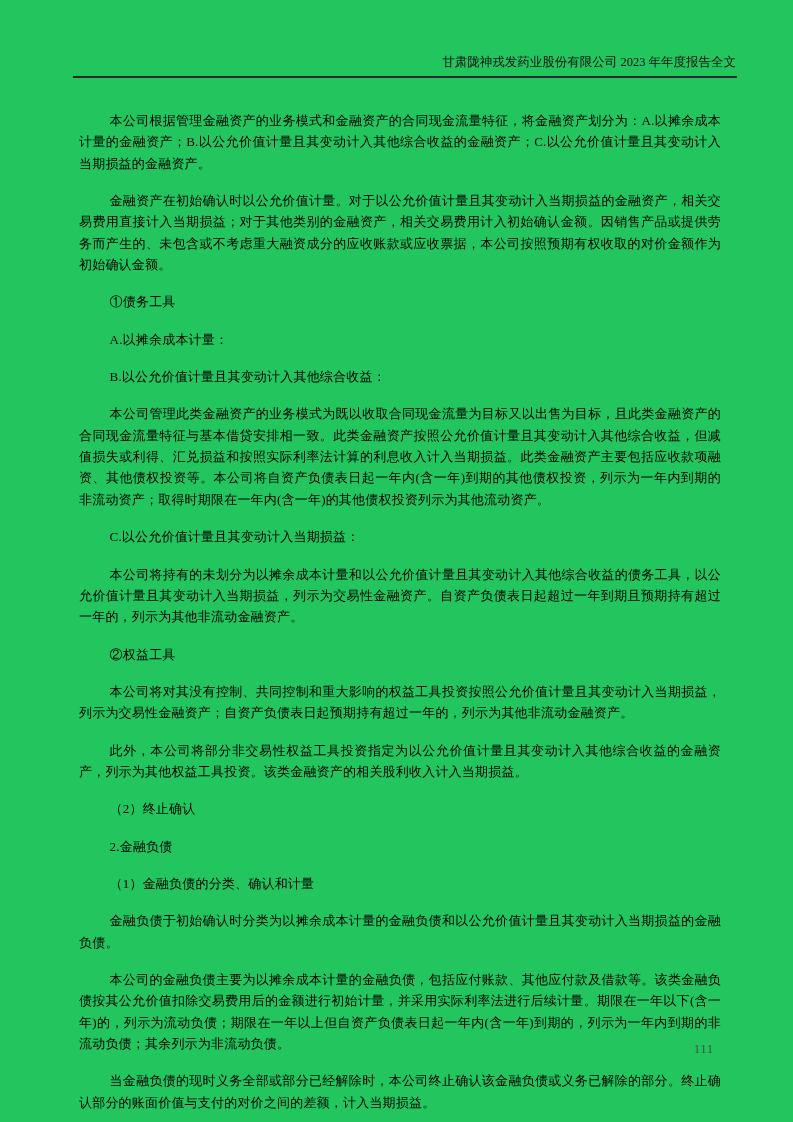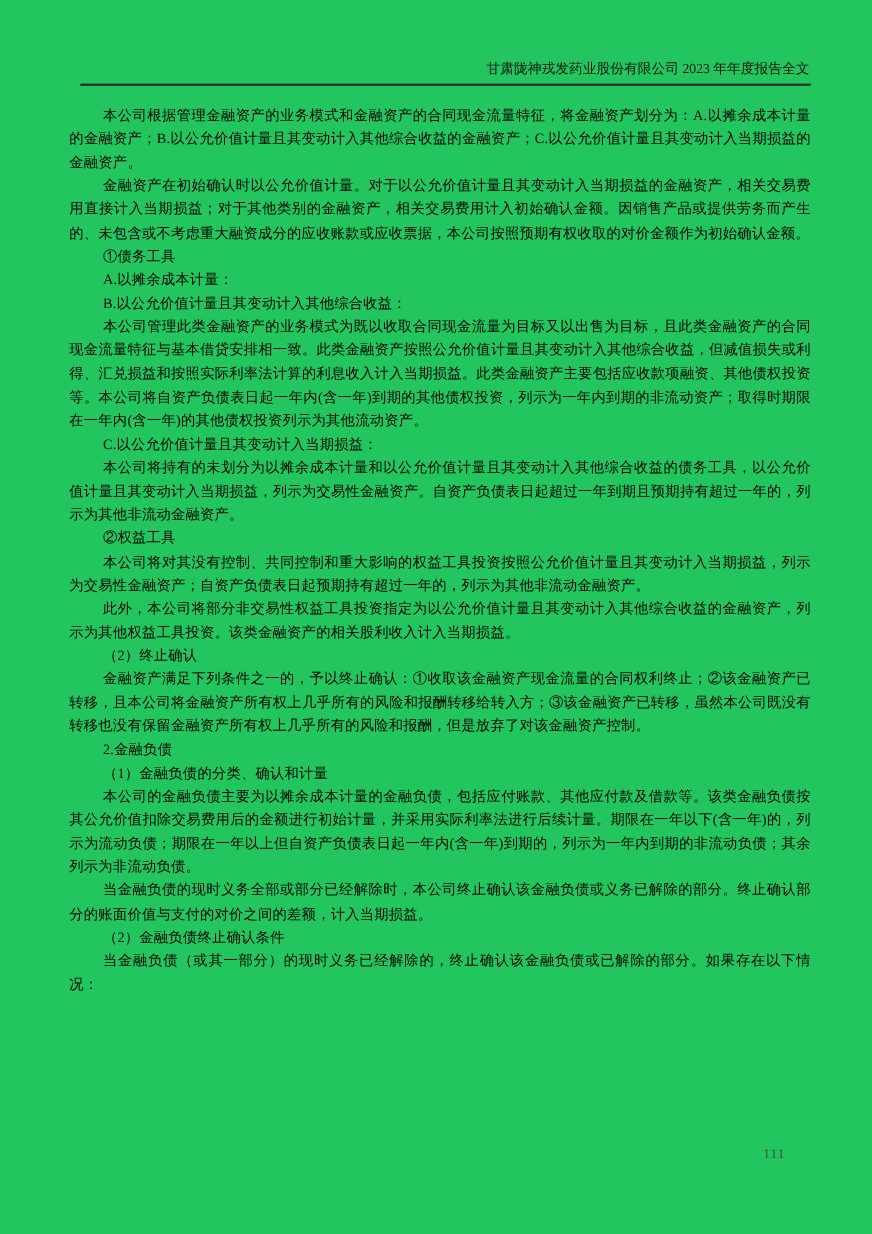--- a/index.html
+++ b/index.html
@@ -37,21 +37,21 @@
     position: absolute;
     top: 94px;
     left: 63px;
     width: 674px;
     font-size: 13px;
     line-height: 21.35px;
     text-align: justify;
     letter-spacing: 0.2px;
   }
   .content p {
-    margin: 0;
+    margin: 16px;
     padding: 0;
     text-indent: 2.35em;
   }
   .page-number {
     position: absolute;
     top: 1042px;
     right: 79px;
     font-size: 12px;
     color: #4a4a4a;
     letter-spacing: 1px;
@@ -74,23 +74,23 @@
       <p>①债务工具</p>
       <p>A.以摊余成本计量：</p>
       <p>B.以公允价值计量且其变动计入其他综合收益：</p>
       <p>本公司管理此类金融资产的业务模式为既以收取合同现金流量为目标又以出售为目标，且此类金融资产的合同现金流量特征与基本借贷安排相一致。此类金融资产按照公允价值计量且其变动计入其他综合收益，但减值损失或利得、汇兑损益和按照实际利率法计算的利息收入计入当期损益。此类金融资产主要包括应收款项融资、其他债权投资等。本公司将自资产负债表日起一年内(含一年)到期的其他债权投资，列示为一年内到期的非流动资产；取得时期限在一年内(含一年)的其他债权投资列示为其他流动资产。</p>
       <p>C.以公允价值计量且其变动计入当期损益：</p>
       <p>本公司将持有的未划分为以摊余成本计量和以公允价值计量且其变动计入其他综合收益的债务工具，以公允价值计量且其变动计入当期损益，列示为交易性金融资产。自资产负债表日起超过一年到期且预期持有超过一年的，列示为其他非流动金融资产。</p>
       <p>②权益工具</p>
       <p>本公司将对其没有控制、共同控制和重大影响的权益工具投资按照公允价值计量且其变动计入当期损益，列示为交易性金融资产；自资产负债表日起预期持有超过一年的，列示为其他非流动金融资产。</p>
       <p>此外，本公司将部分非交易性权益工具投资指定为以公允价值计量且其变动计入其他综合收益的金融资产，列示为其他权益工具投资。该类金融资产的相关股利收入计入当期损益。</p>
       <p>（2）终止确认</p>
-      <p>金融资产满足下列条件之一的，予以终止确认：①收取该金融资产现金流量的合同权利终止；②该金融资产已转移，且本公司将金融资产所有权上几乎所有的风险和报酬转移给转入方；③该金融资产已转移，虽然本公司既没有转移也没有保留金融资产所有权上几乎所有的风险和报酬，但是放弃了对该金融资产控制。</p>
       <p>2.金融负债</p>
       <p>（1）金融负债的分类、确认和计量</p>
+      <p>金融负债于初始确认时分类为以摊余成本计量的金融负债和以公允价值计量且其变动计入当期损益的金融负债。</p>
       <p>本公司的金融负债主要为以摊余成本计量的金融负债，包括应付账款、其他应付款及借款等。该类金融负债按其公允价值扣除交易费用后的金额进行初始计量，并采用实际利率法进行后续计量。期限在一年以下(含一年)的，列示为流动负债；期限在一年以上但自资产负债表日起一年内(含一年)到期的，列示为一年内到期的非流动负债；其余列示为非流动负债。</p>
       <p>当金融负债的现时义务全部或部分已经解除时，本公司终止确认该金融负债或义务已解除的部分。终止确认部分的账面价值与支付的对价之间的差额，计入当期损益。</p>
       <p>（2）金融负债终止确认条件</p>
       <p>当金融负债（或其一部分）的现时义务已经解除的，终止确认该金融负债或已解除的部分。如果存在以下情况：</p>
     </div>
 
   <div class="page-number">111</div>
 
 </div>
 

